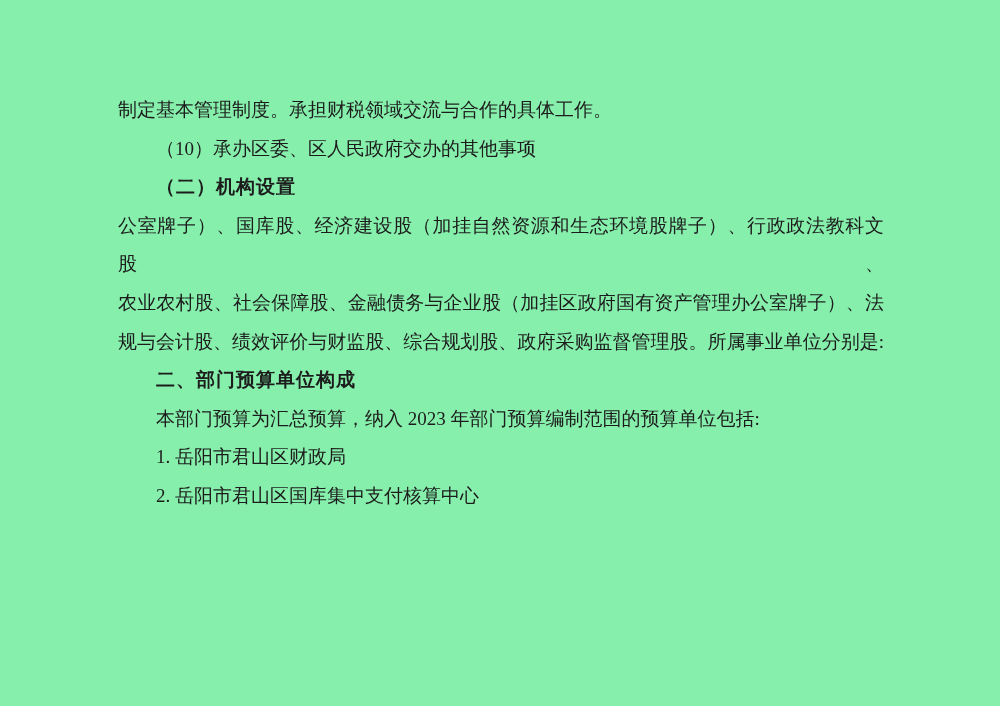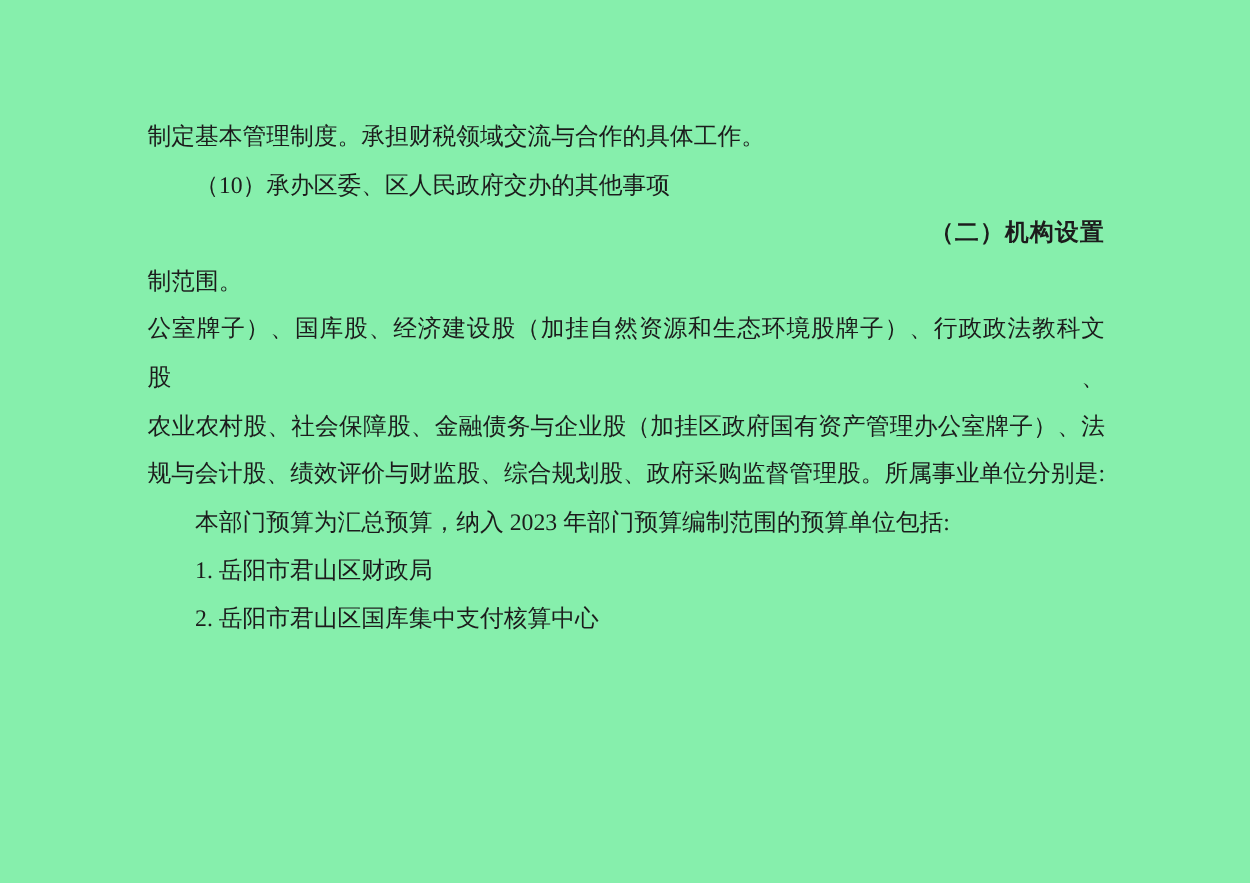--- a/index.html
+++ b/index.html
@@ -35,32 +35,31 @@
     text-align: justify;
     text-align-last: justify;
   }
   .line.indent {
     text-indent: 2em;
   }
   .line.heading {
     font-family: Liberation Sans, sans-serif;
     font-weight: bold;
     letter-spacing: 1px;
-    text-align: right;
   }
 </style>
 </head>
 <body>
 
 <div class="page">
   <div class="doc-body">
     <div class="line">制定基本管理制度。承担财税领域交流与合作的具体工作。</div>
     <div class="line indent">（10）承办区委、区人民政府交办的其他事项</div>
     <div class="line indent heading">（二）机构设置</div>
-    <div class="line">制范围。</div>
     <div class="line fill">公室牌子）、国库股、经济建设股（加挂自然资源和生态环境股牌子）、行政政法教科文股、</div>
     <div class="line fill">农业农村股、社会保障股、金融债务与企业股（加挂区政府国有资产管理办公室牌子）、法</div>
     <div class="line fill">规与会计股、绩效评价与财监股、综合规划股、政府采购监督管理股。所属事业单位分别是:</div>
+    <div class="line indent heading">二、部门预算单位构成</div>
     <div class="line indent">本部门预算为汇总预算，纳入 2023 年部门预算编制范围的预算单位包括:</div>
     <div class="line indent">1. 岳阳市君山区财政局</div>
     <div class="line indent">2. 岳阳市君山区国库集中支付核算中心</div>
   </div>
 </div>
 
 </body></html>

